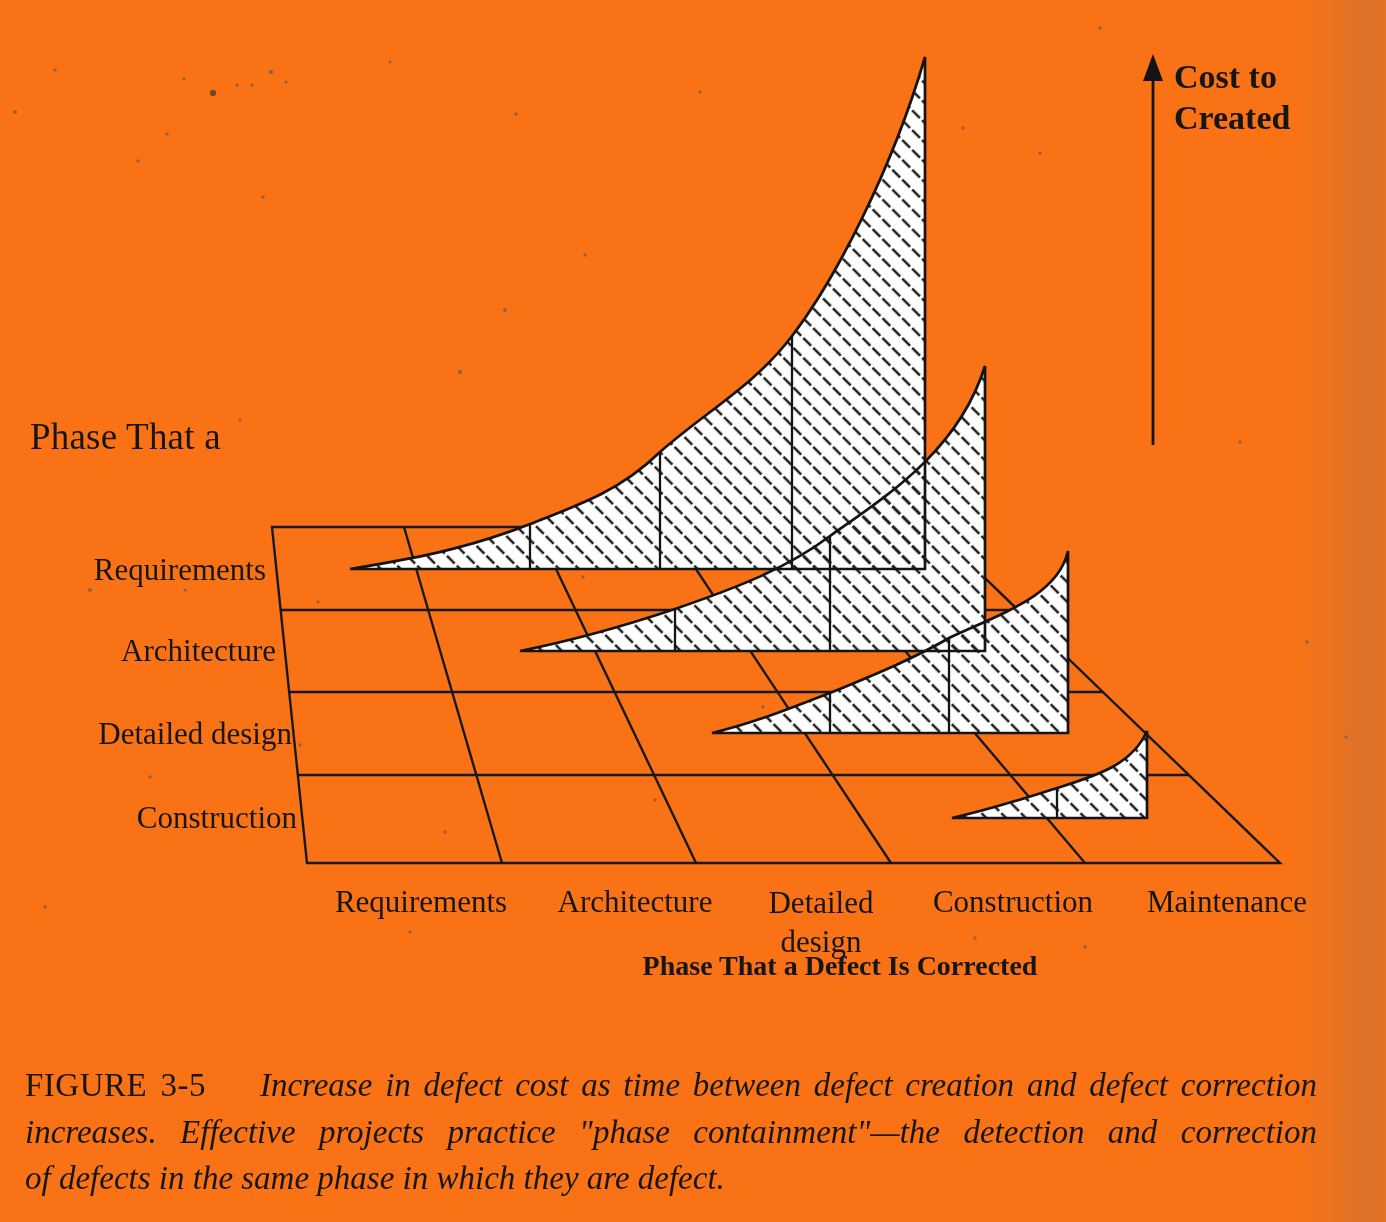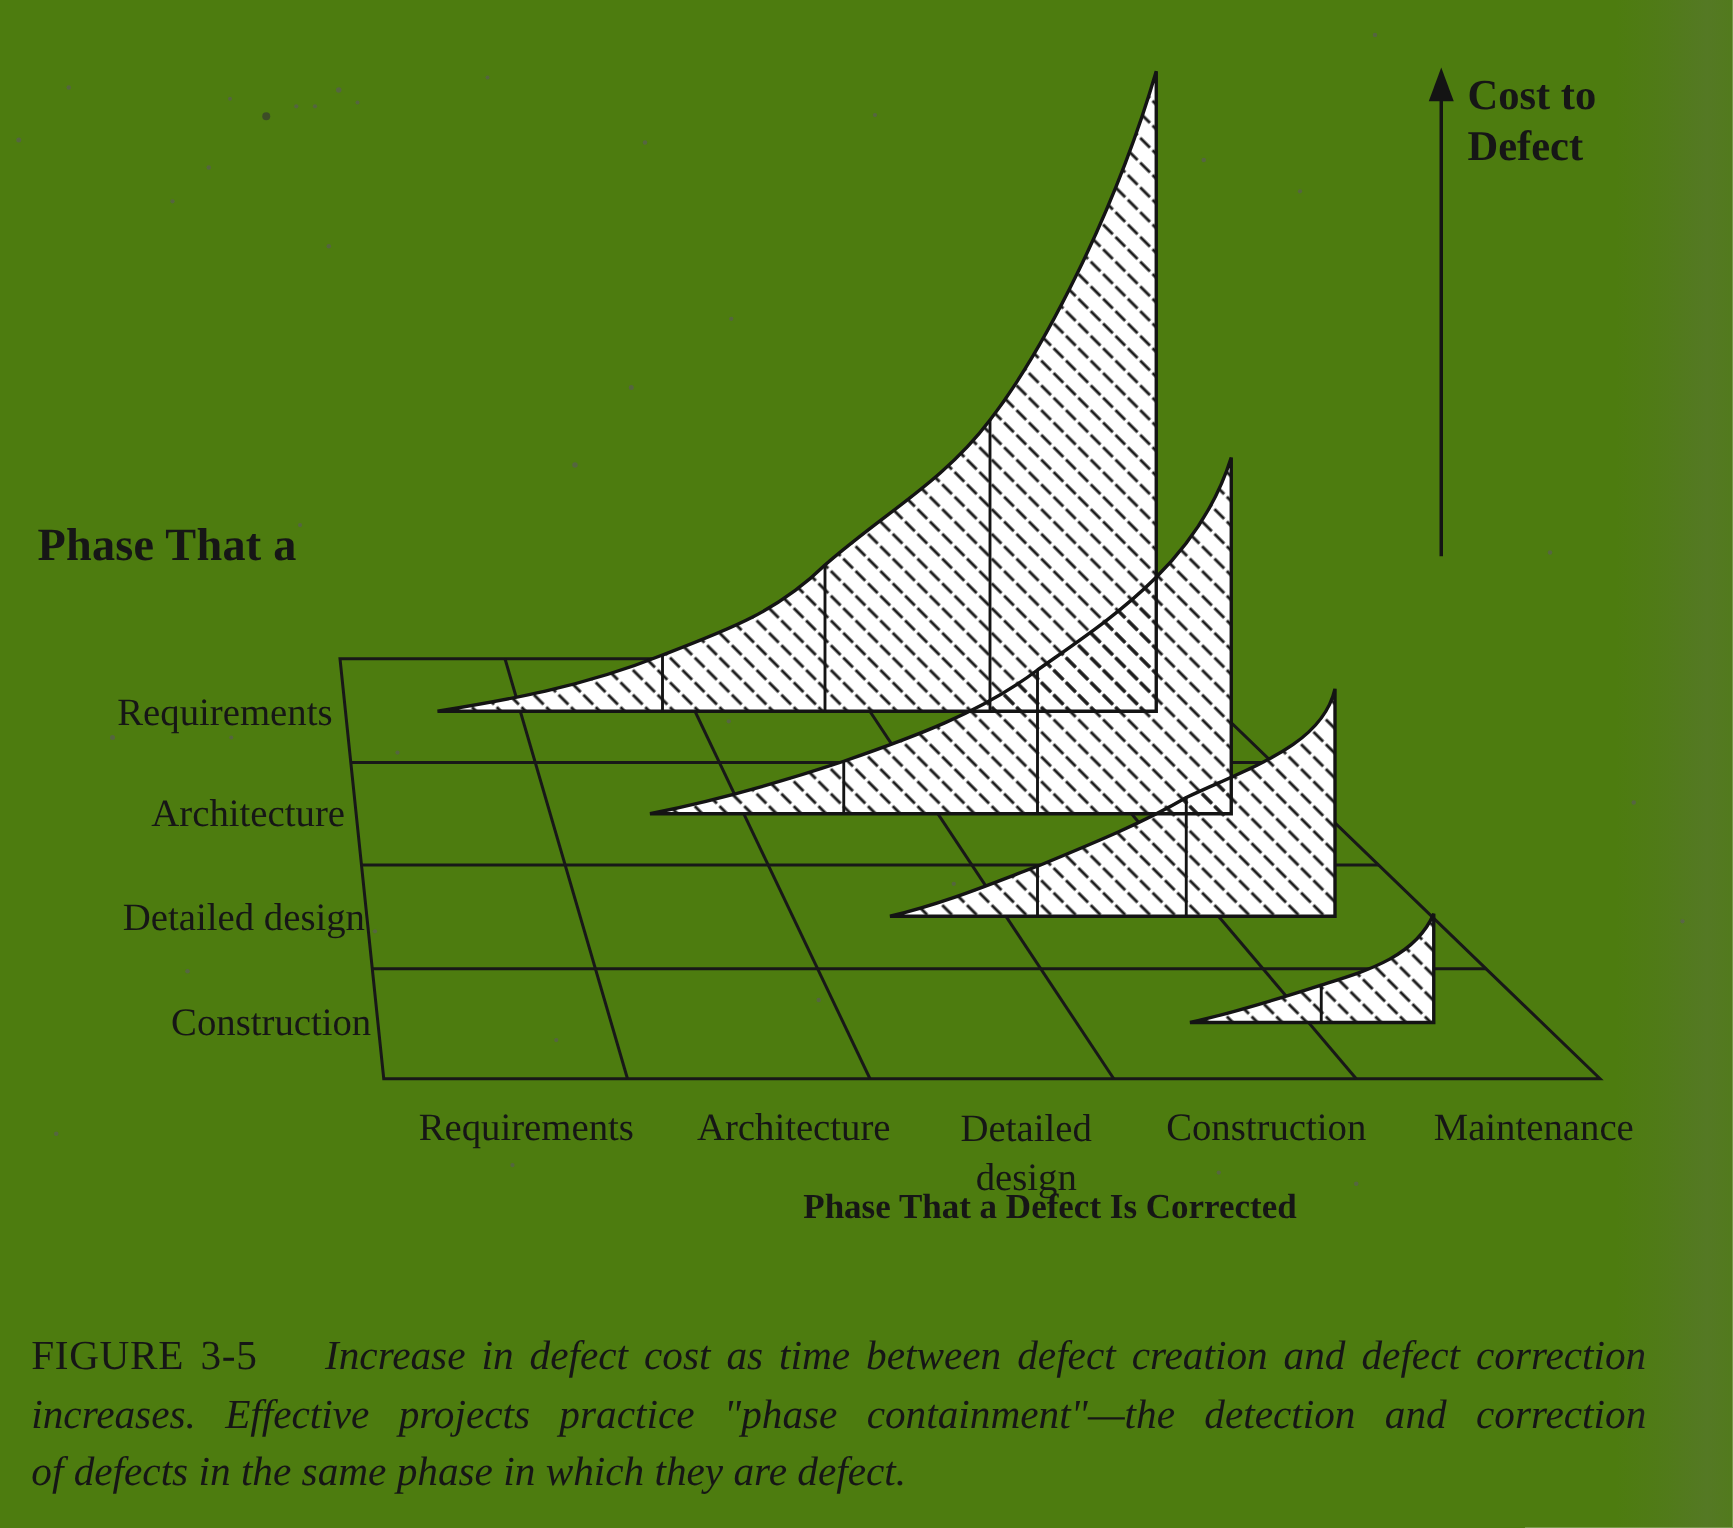--- a/index.html
+++ b/index.html
@@ -1,24 +1,24 @@
 <!DOCTYPE html>
 <html><head>
 <meta charset="utf-8">
 <style>
   html,body{margin:0;padding:0;}
   body{
     width:1386px;height:1222px;position:relative;background:#ffffff;
     font-family:"Liberation Serif","DejaVu Serif",serif;color:#161616;
     overflow:hidden;
   }
-  .page{position:absolute;left:0;top:0;width:1386px;height:1222px;background:#4d7c0f;}
+  .page{position:absolute;left:0;top:0;width:1386px;height:1222px;background:#f97316;}
   .chart-svg{position:absolute;left:0;top:0;}
   .lbl{position:absolute;}
-  .created-title{left:30px;top:417px;font-weight:bold;font-size:37px;line-height:1.06;letter-spacing:.2px;}
+  .created-title{left:30px;top:417px;font-weight:normal;font-size:37px;line-height:1.06;letter-spacing:.2px;}
   .cost-title{left:1174px;top:57px;font-weight:bold;font-size:34px;line-height:1.2;}
   .axis-title{left:840px;top:950px;transform:translateX(-50%);font-weight:bold;font-size:28px;white-space:nowrap;}
   .row-label{font-size:31px;white-space:nowrap;text-align:right;}
   .row-label.r1{right:1120px;top:552px;}
   .row-label.r2{right:1110px;top:633px;}
   .row-label.r3{right:1094px;top:716px;}
   .row-label.r4{right:1089px;top:800px;}
   .col-label{top:884px;transform:translateX(-50%);font-size:31px;text-align:center;white-space:nowrap;}
   .col-label.c1{left:421px;}
   .col-label.c2{left:635px;}
@@ -140,21 +140,21 @@
       <circle cx="1346" cy="737" r="1.7"></circle>
         <circle cx="45" cy="907" r="1.8"></circle>
       <circle cx="410" cy="932" r="1.7"></circle>
         <circle cx="975" cy="938" r="1.7"></circle>
       <circle cx="1085" cy="947" r="1.8"></circle>
     </g>
   </svg>
 
   <div class="lbl cost-title">
     <div>Cost to</div>
-    <div>Defect</div>
+    <div>Created</div>
   </div>
 
   <div class="lbl created-title">
     <div>Phase That a</div>
   </div>
 
   <div class="lbl row-label r1">Requirements</div>
   <div class="lbl row-label r2">Architecture</div>
   <div class="lbl row-label r3">Detailed design</div>
   <div class="lbl row-label r4">Construction</div>

